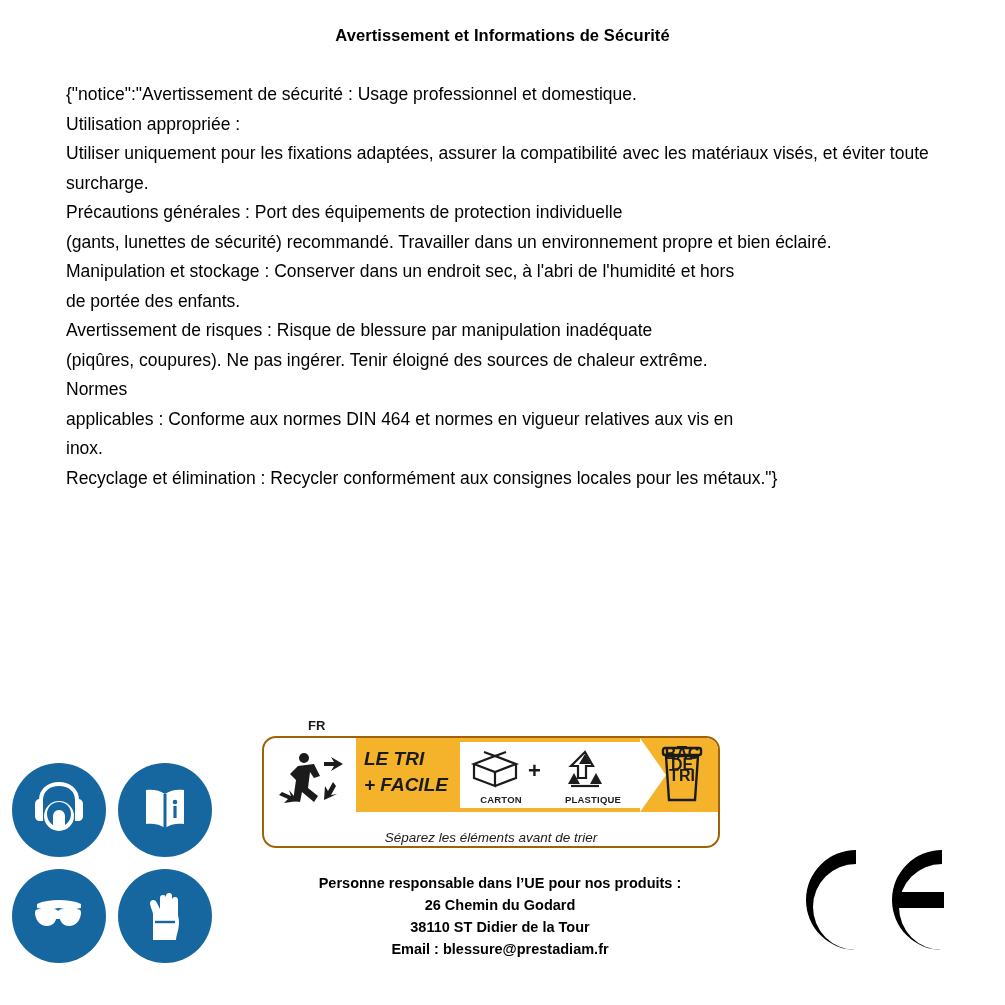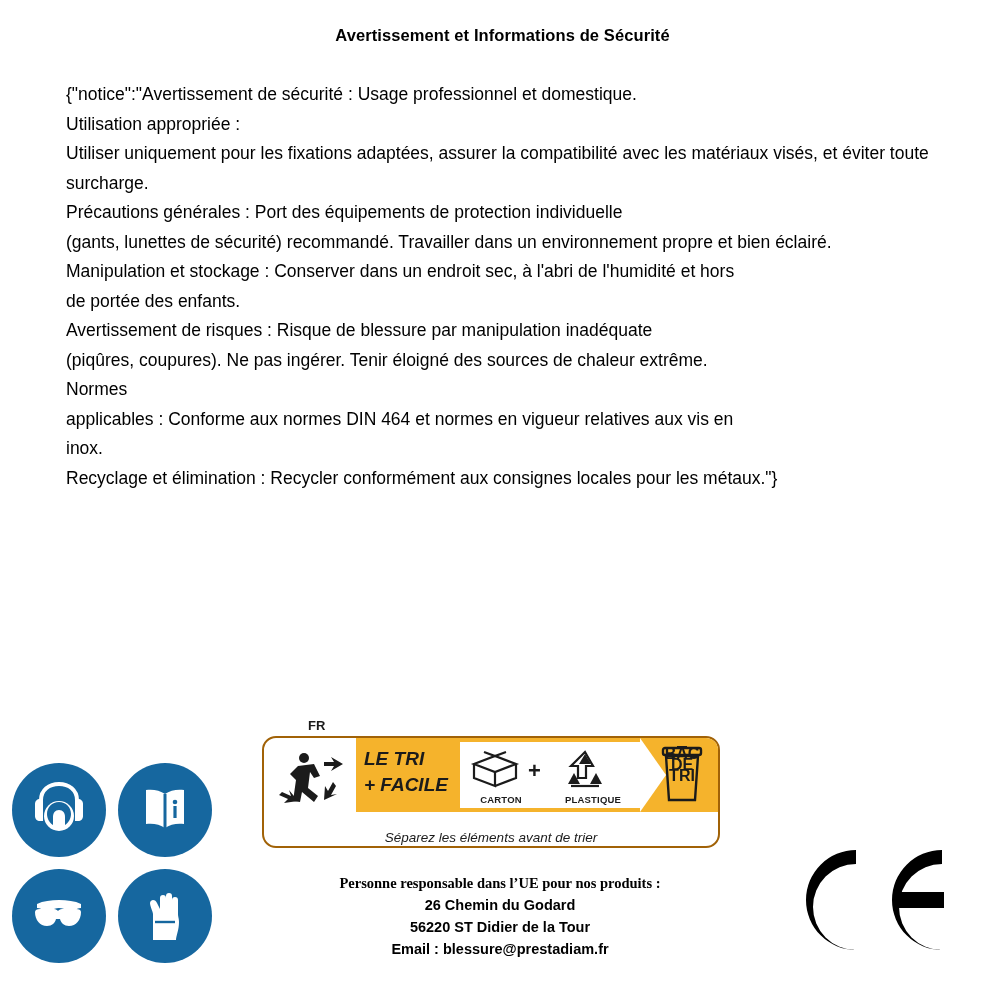--- a/index.html
+++ b/index.html
@@ -165,21 +165,21 @@
     position: absolute;
     left: 200px;
     top: 872px;
     width: 600px;
     text-align: center;
     font-size: 14.5px;
     font-weight: bold;
     line-height: 22px;
   }
   .address .line1 { font-weight: normal; }
-  .address .line1 b { font-weight: bold; font-family: Liberation Serif, serif; }
+  .address .line1 b { font-weight: bold; }
 
   
   .ce-mark {
     position: absolute;
     left: 800px;
     top: 840px;
     width: 160px;
     height: 120px;
   }
 </style>
@@ -290,21 +290,21 @@
         <div>TRI</div>
       </div>
 
       <div class="tri-sub">Séparez les éléments avant de trier</div>
     </div>
   </div>
 
   <div class="address">
     <div class="line1"><b>Personne responsable dans l’</b><b>UE</b><b> pour nos produits :</b></div>
     <div>26 Chemin du Godard</div>
-    <div>56220 ST Didier de la Tour</div>
+    <div>38110 ST Didier de la Tour</div>
     <div>Email : blessure@prestadiam.fr</div>
   </div>
 
   <div class="ce-mark">
     <svg width="160" height="120" viewBox="0 0 160 120" aria-hidden="true">
       <path d="M62 10 A50 50 0 1 0 62 110 A36 36 0 1 1 62 24 Z" fill="#000000" transform="translate(-6,0)"></path>
       <path d="M150 10 A50 50 0 1 0 150 110 A36 36 0 1 1 150 24 Z" fill="#000000" transform="translate(-8,0)"></path>
       <rect x="96" y="52" width="48" height="16" fill="#000000"></rect>
     </svg>
   </div>

